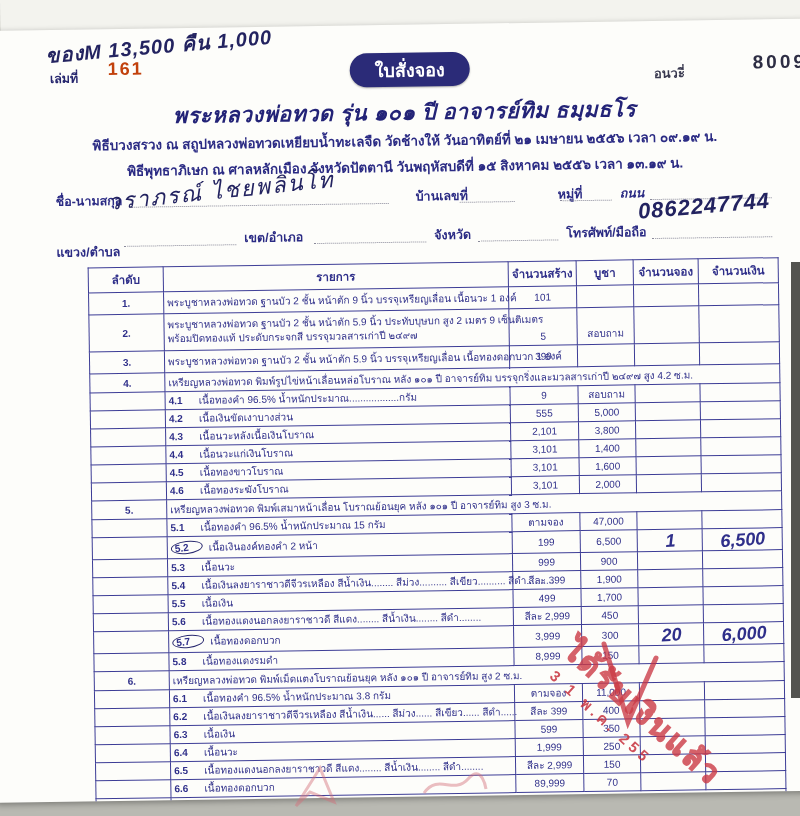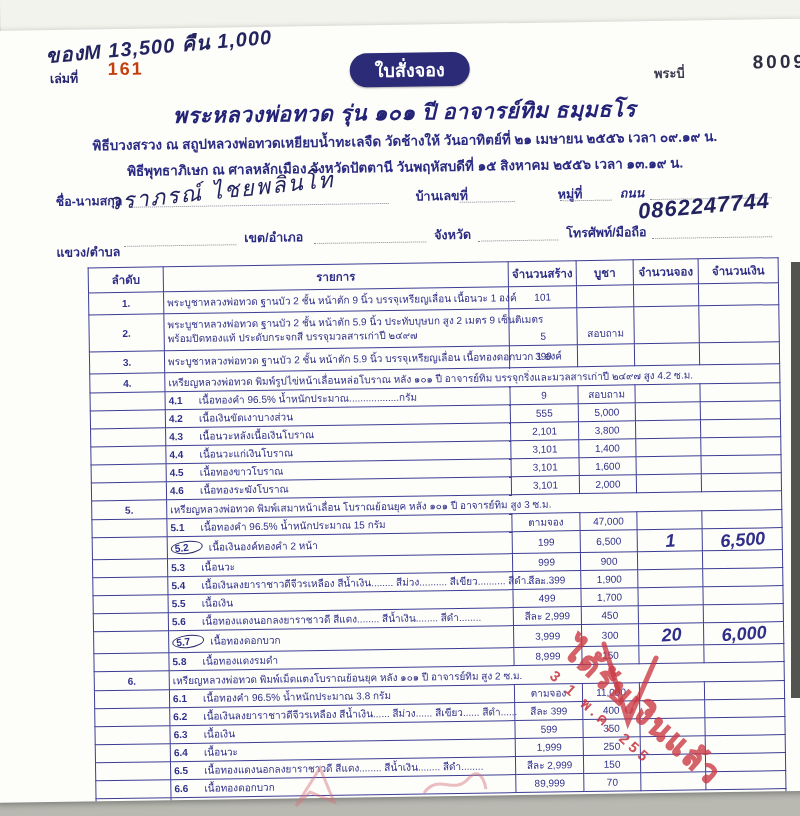--- a/index.html
+++ b/index.html
@@ -57,21 +57,21 @@
 <body>
 
 <div class="canvas">
   <div class="topstrip"></div>
 
   <div class="paper">
     <div class="abs hw hw-top">ของM 13,500 คืน 1,000</div>
     <div class="abs ink book-label">เล่มที่</div>
     <div class="abs book-no">161</div>
     <div class="abs badge">ใบสั่งจอง</div>
-    <div class="abs docno-label">พระบี่</div>
+    <div class="abs docno-label">อนวะี่</div>
     <div class="abs doc-no">8009</div>
 
     <div class="abs title">พระหลวงพ่อทวด รุ่น ๑๐๑ ปี อาจารย์ทิม ธมฺมธโร</div>
     <div class="abs sub sub1">พิธีบวงสรวง ณ สถูปหลวงพ่อทวดเหยียบน้ำทะเลจืด วัดช้างให้   วันอาทิตย์ที่ ๒๑ เมษายน ๒๕๕๖   เวลา ๐๙.๑๙ น.</div>
     <div class="abs sub sub2">พิธีพุทธาภิเษก ณ ศาลหลักเมือง จังหวัดปัตตานี   วันพฤหัสบดีที่ ๑๕ สิงหาคม ๒๕๕๖   เวลา ๑๓.๑๙ น.</div>
 
     <div class="flabel" style="left:68px;top:162px;">ชื่อ-นามสกุล</div>
     <div class="dots" style="left:143px;top:162px;width:258px;"></div>
     <div class="flabel" style="left:428px;top:162px;">บ้านเลขที่</div>
     <div class="dots" style="left:472px;top:162px;width:55px;"></div>

